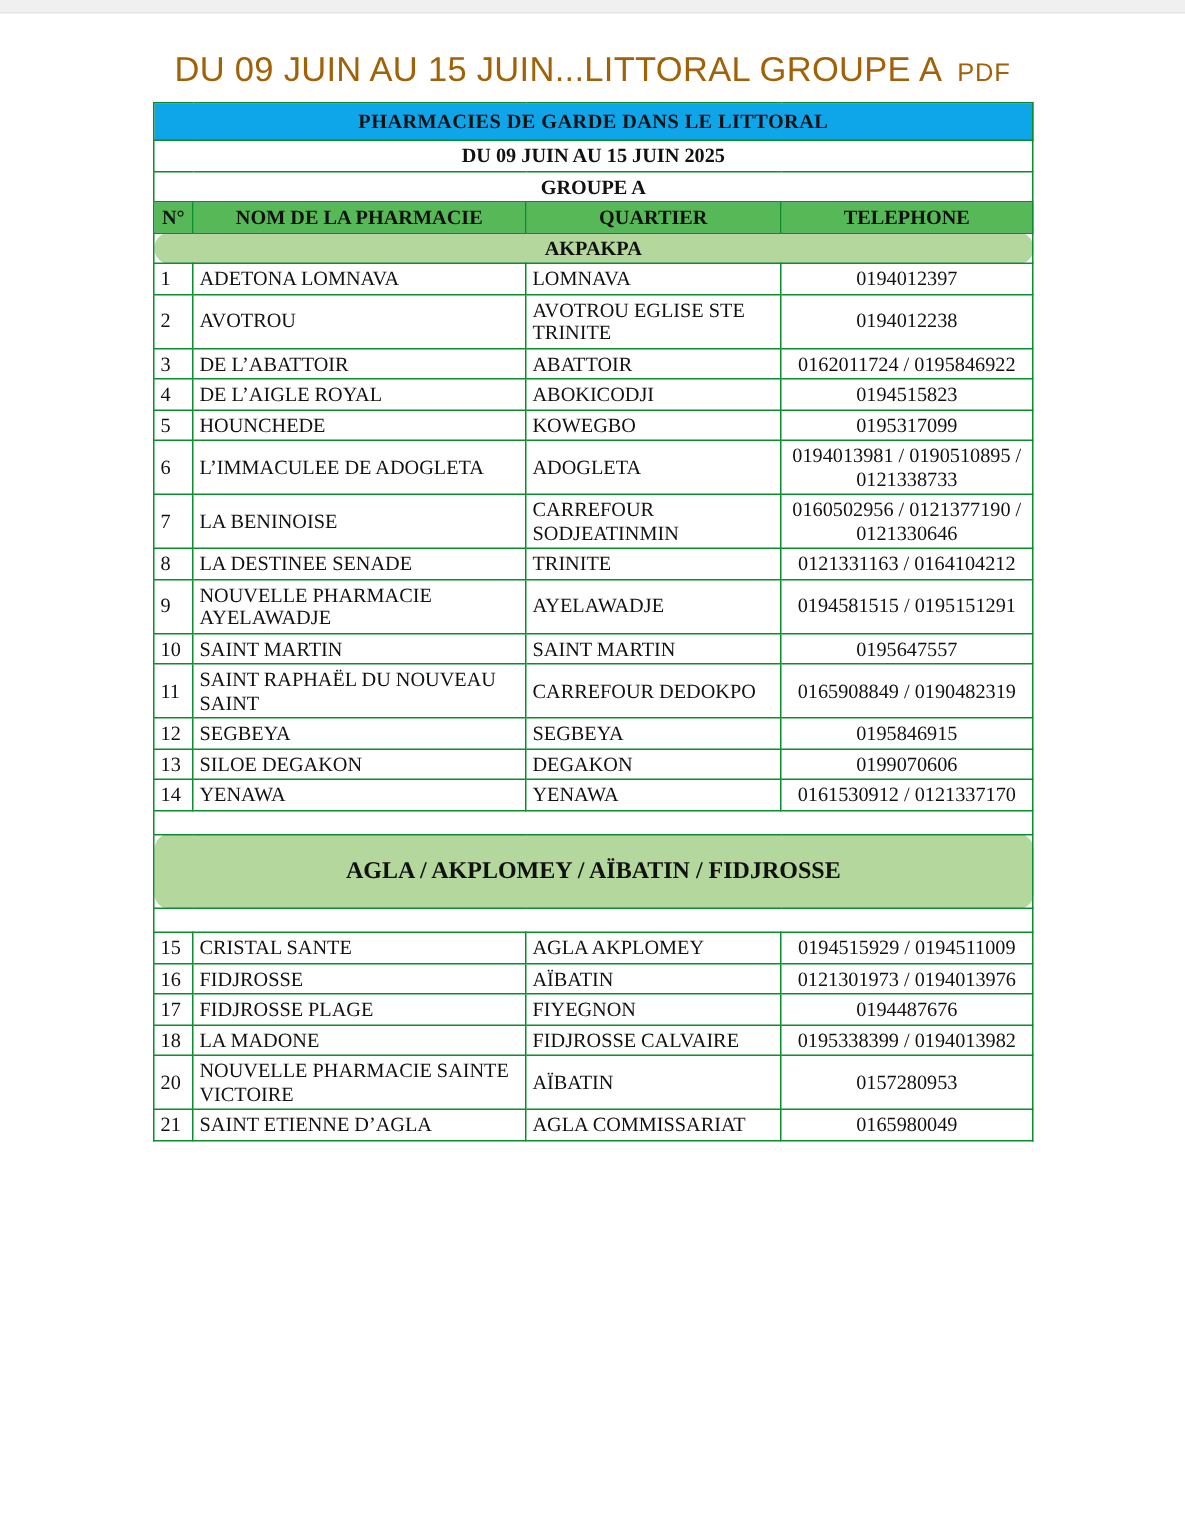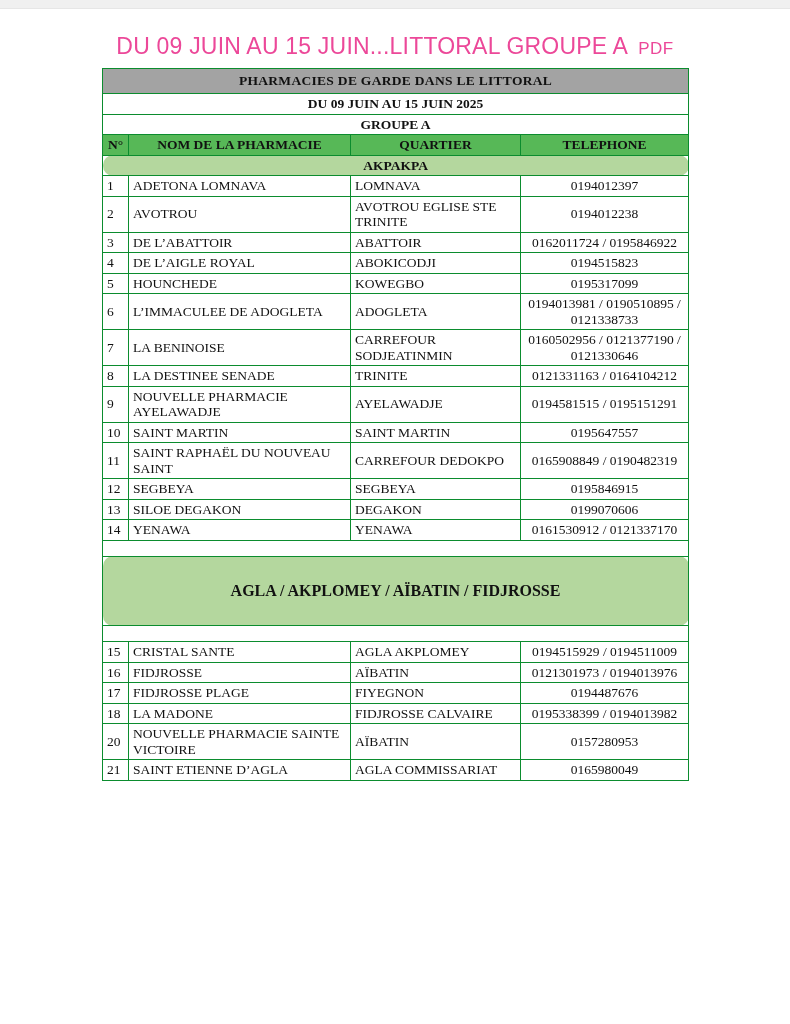--- a/index.html
+++ b/index.html
@@ -23,21 +23,21 @@
   }
   .top-bar {
     height: 8px;
     background: #f0f0f0;
     border-bottom: 1px solid #e6e6e6;
   }
   .doc-title {
     text-align: center;
     font-family: "Liberation Sans", sans-serif;
     font-size: 23px;
-    color: #ec4899;
+    color: #a16207;
     letter-spacing: 0.2px;
     margin-top: 24px;
     margin-bottom: 8px;
     white-space: nowrap;
   }
   .doc-title .pdf {
     font-size: 17px;
     margin-left: 10px;
     letter-spacing: 0.5px;
   }
@@ -53,21 +53,21 @@
   }
   table.ph td {
     border: 1px solid #0b8c2e;
     padding: 2px 4px;
     font-size: 13.5px;
     vertical-align: middle;
     color: #111;
     line-height: 1.15;
   }
   .banner-title {
-    background: #a3a3a3;
+    background: #0ea5e9;
     text-align: center;
     font-weight: bold;
     font-size: 17px;
     color: #b8b8b8;
     letter-spacing: 0.3px;
     padding: 3px 0;
     height: 20px;
   }
   .subtitle-red {
     text-align: center;
@@ -95,21 +95,21 @@
     background: #b4d79e;
     font-weight: bold;
     text-align: center;
     font-size: 15px;
     color: #000;
     padding: 5px 0;
     border-radius: 10px;
   }
   .section-head.tall {
     font-size: 16px;
-    padding: 25px 0;
+    padding: 15px 0;
   }
   .num {
     text-align: left;
     width: 26px;
     padding-left: 3px;
     font-size: 12.5px;
   }
   .name {
     width: 222px;
     padding-left: 6px;

